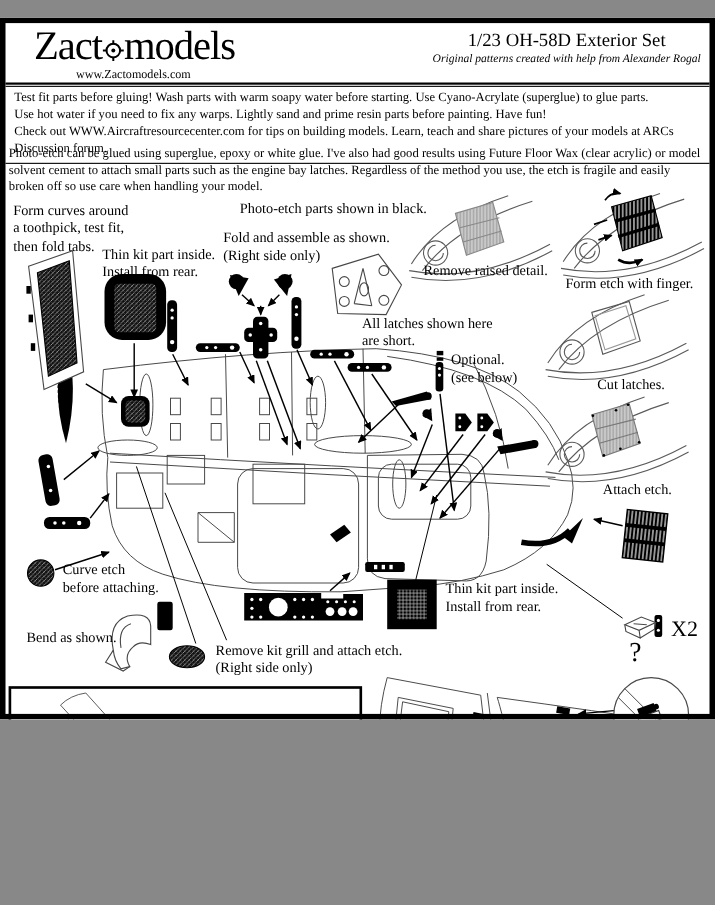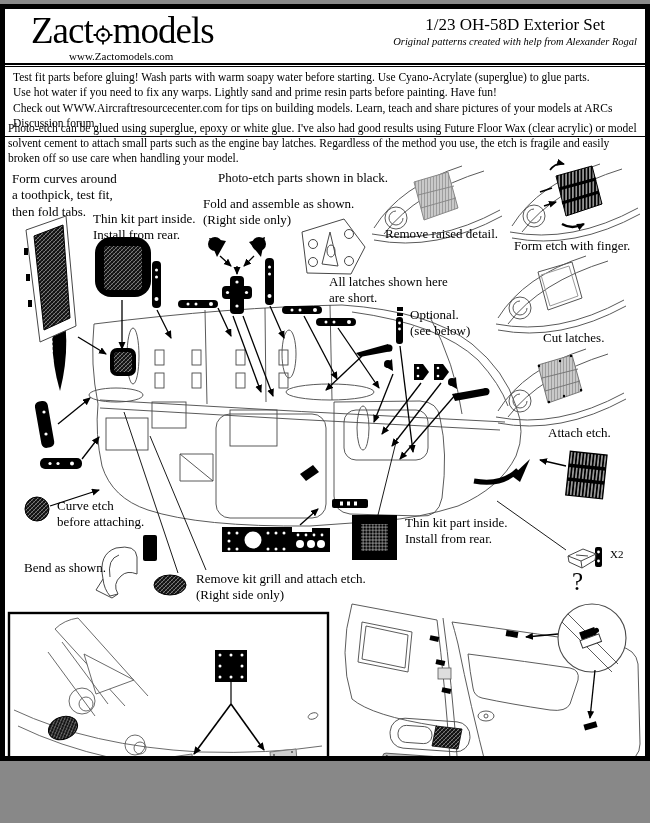--- a/index.html
+++ b/index.html
@@ -1,35 +1,35 @@
 <!DOCTYPE html>
 <html><head>
 <meta charset="utf-8">
 <style>
   html,body{margin:0;padding:0;background:#888;}
-  .page{position:relative;width:650px;height:757px;background:#fff;margin:4px auto;
+  .page{position:relative;width:650px;height:638px;background:#fff;margin:16px auto;
         font-family:"Liberation Serif",serif;color:#000;overflow:hidden;}
   .frame{position:absolute;inset:0;border:5px solid #000;pointer-events:none;z-index:50;}
   
   .header{position:absolute;left:5px;top:5px;right:5px;height:54px;border-bottom:2px solid #000;}
   .logo{position:absolute;left:26px;top:0px;font-size:37px;letter-spacing:-1px;white-space:nowrap;}
   .logo svg{vertical-align:-2px;}
   .website{position:absolute;left:64px;top:41px;font-size:11px;}
   .hdr-right{position:absolute;right:8px;top:6px;text-align:center;}
   .hdr-title{font-size:17px;}
   .hdr-copy{font-size:10.5px;margin-top:1px;}
   .hdr-credit{font-size:10.5px;font-style:italic;margin-top:1px;}
   
   .tips{position:absolute;left:5px;top:62px;right:5px;border-top:1.7px solid #000;border-bottom:1.7px solid #000;
         padding:3px 0 4px 8px;font-size:11.5px;line-height:1.34;}
   .intro{position:absolute;left:8px;top:117px;right:7px;font-size:11.5px;line-height:1.32;}
   
   .lbl{position:absolute;font-size:13px;line-height:1.25;white-space:pre-line;z-index:10;}
   .big-q{font-size:25px;}
-  .x2{font-size:11px;}
+  .x2{font-size:20px;}
   svg.art{position:absolute;left:0;top:0;z-index:5;}
 </style>
 </head>
 <body>
 
 <div class="page">
 
   <svg class="art" width="650" height="823" viewBox="0 0 650 823">
     <defs>
       <marker id="ah" markerUnits="userSpaceOnUse" markerWidth="9" markerHeight="8" refX="7" refY="3.5" orient="auto">

